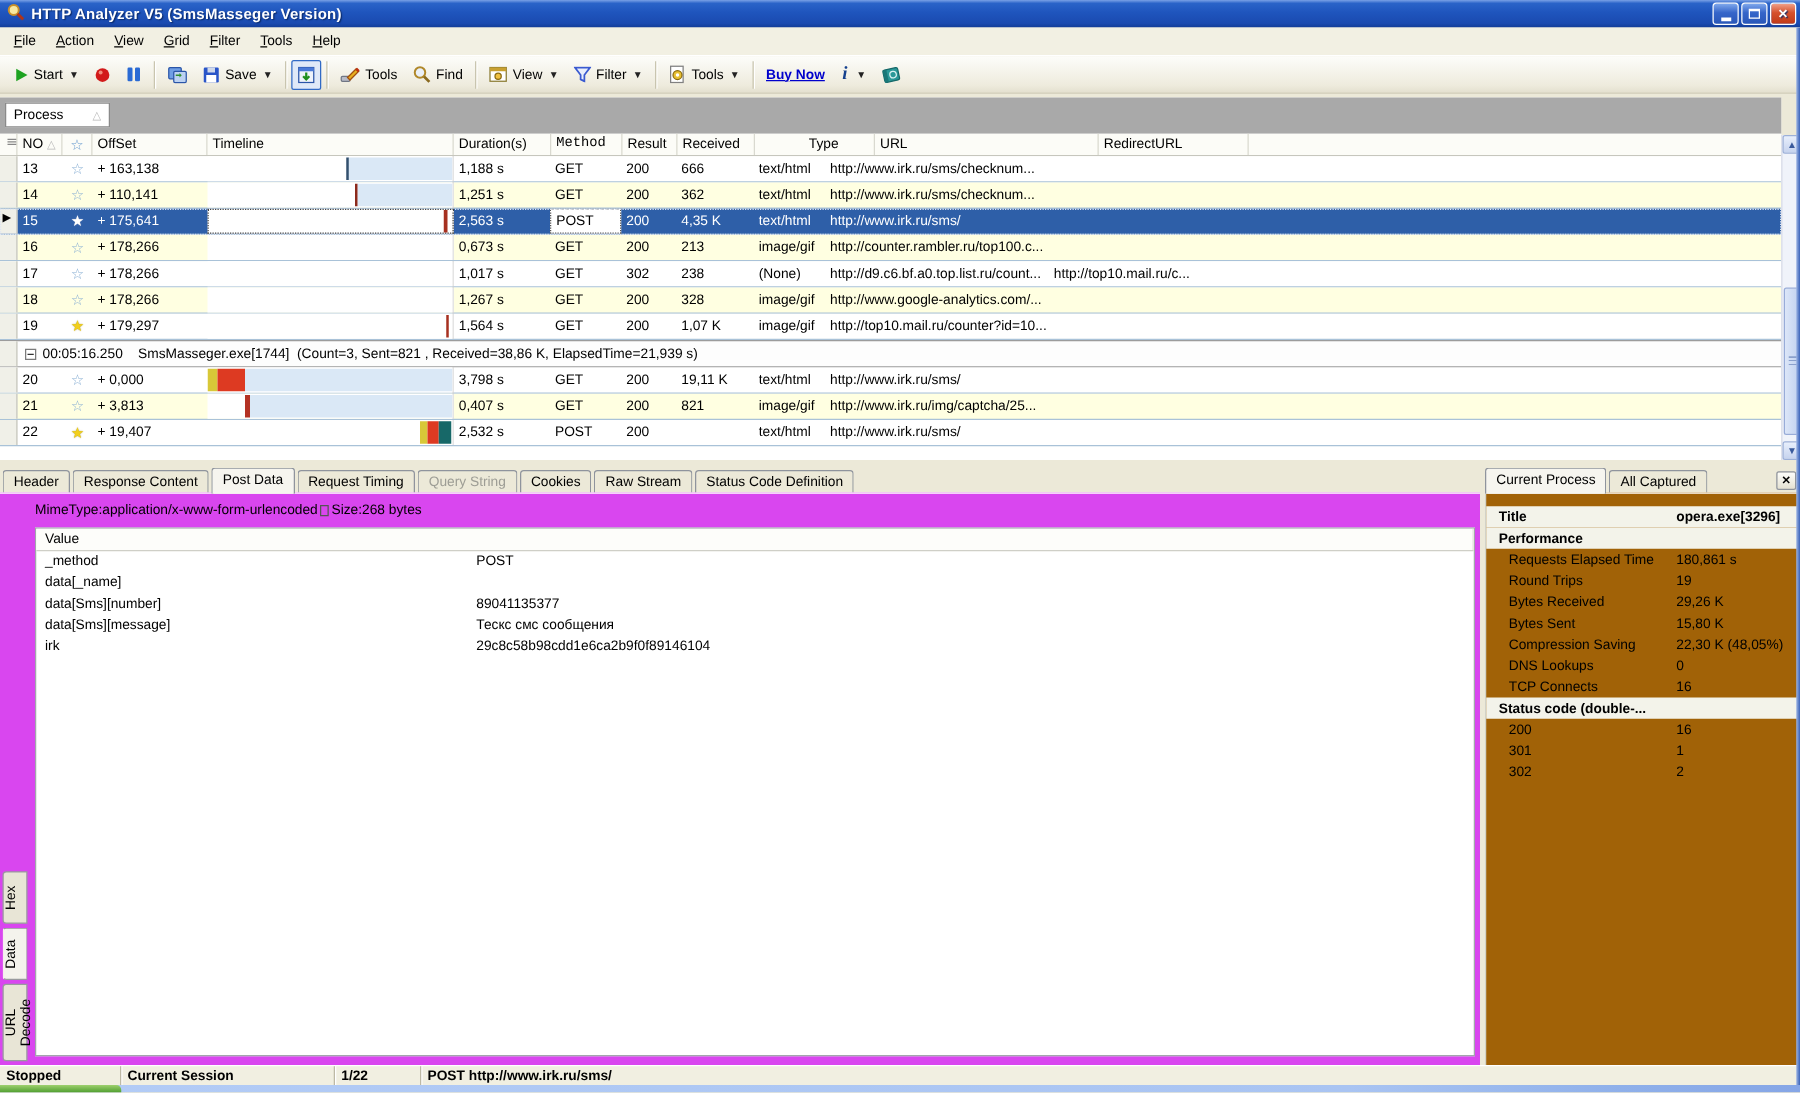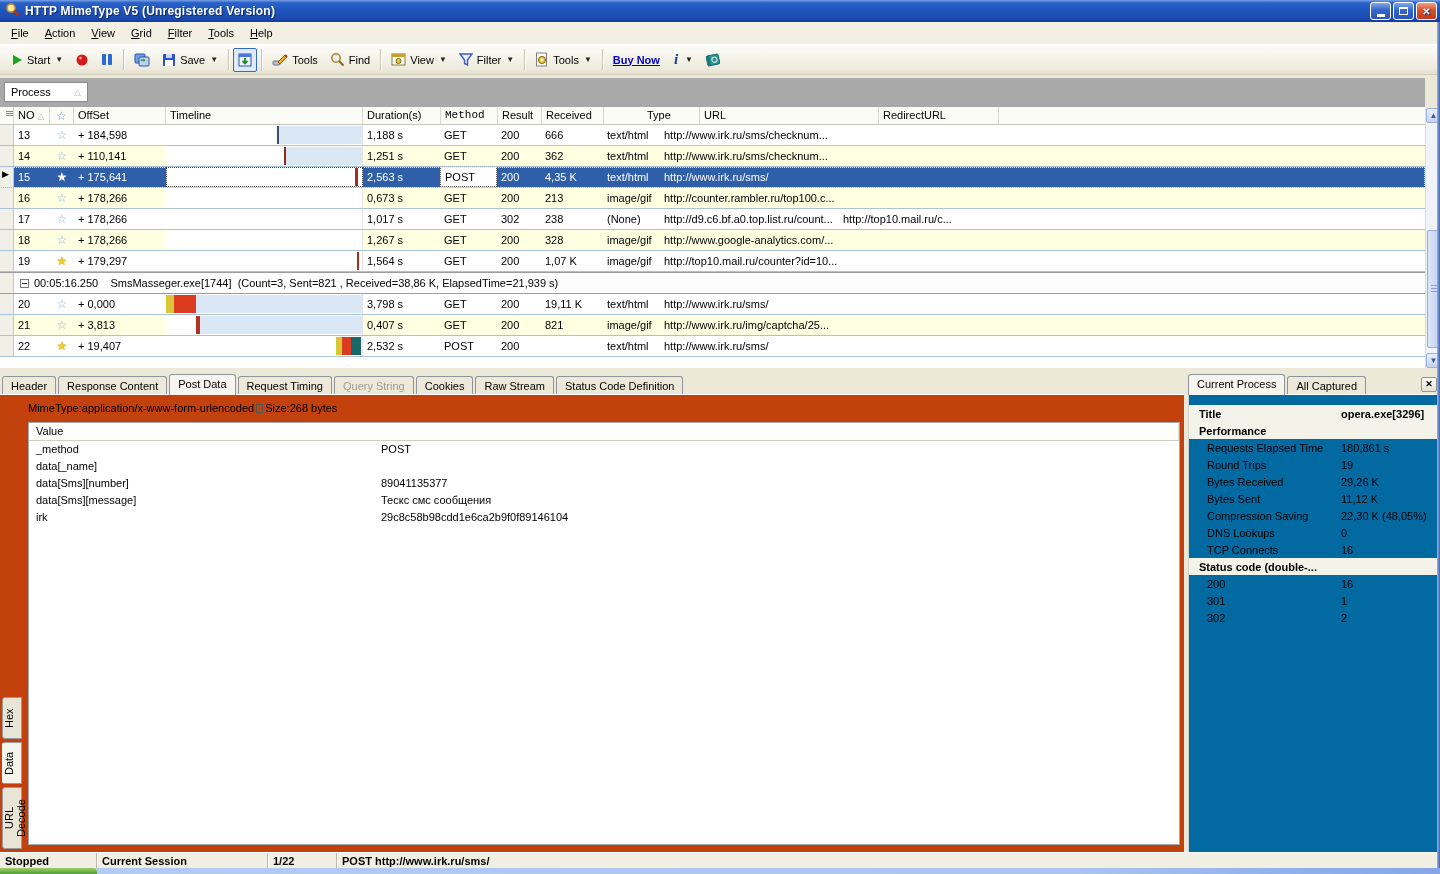--- a/index.html
+++ b/index.html
@@ -70,42 +70,42 @@
   .vs-thumb { position:absolute; left:1px; width:13px; background:linear-gradient(90deg,#dce6f8,#c2d2f0); border:1px solid #98acd8; border-radius:2px; }
   .vs-grip { position:absolute; left:3px; top:50%; margin-top:-4px; width:7px; height:8px;
     background:repeating-linear-gradient(180deg,#8aa0cc 0 1px,transparent 1px 3px); }
 
   
   .detail-tabs { position:absolute; top:374px; left:2px; height:21px; display:flex; align-items:flex-end; }
   .dtab { border:1px solid #8f949d; border-bottom:none; border-radius:3px 3px 0 0; background:#ece9d8;
     padding:3px 8px 2px; margin-right:2px; height:19px; white-space:nowrap; }
   .dtab.active { background:#f6f5ef; height:21px; position:relative; z-index:2; font-weight:normal; }
   .dtab.disabled { color:#9d9d95; }
-  .detail-content { position:absolute; top:394px; left:0; width:1184px; height:459px; background:#c2410c; border-top:1px solid #fff; }
+  .detail-content { position:absolute; top:394px; left:0; width:1184px; height:459px; background:#d946ef; border-top:1px solid #fff; }
   .mime-line { position:absolute; top:7px; left:28px; display:flex; align-items:center; }
   .mime-box { display:inline-block; width:7px; height:9px; border:1px solid #555; margin:0 2px; }
   .param-table { position:absolute; top:27px; left:28px; width:1152px; bottom:8px; background:#fff; border:1px solid #a2a6ad; }
   .pt-header { display:flex; height:18px; border-bottom:1px solid #cfcfc7; background:#fdfdfa; }
   .pt-hcell { padding:2px 0 0 7px; border-right:1px solid #e2e2da; }
   .pt-row { display:flex; height:17px; }
   .pt-cell { padding:2px 0 0 7px; overflow:hidden; white-space:nowrap; }
   .pt-c1 { width:345px; }
   .pt-c2 { flex:1; }
 
   
   .side-tabs { position:absolute; left:2px; top:697px; width:20px; }
   .stab { writing-mode:vertical-rl; transform:rotate(180deg); text-align:center;
     border:1px solid #999b9e; border-radius:0 3px 3px 0; background:#e8e5d6; width:20px; margin-bottom:3px; padding:4px 0; }
   .stab.active { background:#f4f3ec; border-right-color:#f4f3ec; }
 
   
   .right-tabs { position:absolute; top:374px; left:1188px; width:252px; height:21px; display:flex; align-items:flex-end;text-align:center; }
   .rp-close { position:absolute; right:2px; top:2px; width:16px; height:15px; border:1px solid #8f949d; border-radius:2px;
     background:linear-gradient(180deg,#fdfdfa,#e4e1d2); font-size:9px; font-weight:bold; text-align:center; line-height:13px; }
-  .right-content { position:absolute; top:394px; left:1188px; width:252px; height:459px; background:#0369a1;
+  .right-content { position:absolute; top:394px; left:1188px; width:252px; height:459px; background:#a16207;
     border:1px solid #d2d2c8; border-top:1px solid #fff; padding-top:10px; }
   .rp-row { display:flex; height:17px; align-items:center; }
   .rp-row.section { font-weight:bold; background:#f3f3ea; }
   .rp-label { padding-left:18px; width:152px; overflow:hidden; white-space:nowrap; }
   .rp-row.section .rp-label { padding-left:10px; }
   .rp-val { flex:1; overflow:hidden; white-space:nowrap; }
 
   
   .statusbar { position:absolute; left:0; right:0; top:852px; height:16px; background:#f1efe1; border-top:1px solid #fff; display:flex; font-weight:bold; }
   .sb-pane { padding:2px 0 0 5px; border-right:1px solid #bdb9a5; box-shadow:1px 0 0 #fff; overflow:hidden; white-space:nowrap; }
@@ -119,21 +119,21 @@
 </head>
 <body>
 
 <div class="titlebar">
   <span>
     <svg width="15" height="15" viewBox="0 0 15 15">
         <circle cx="6" cy="6" r="4" fill="#f8e8a0" stroke="#c8902a" stroke-width="1.6"></circle>
         <line x1="9" y1="9" x2="13.5" y2="13.5" stroke="#b03418" stroke-width="2.4"></line>
       </svg>
   </span>
-  <span class="title-text">HTTP MimeType V5  (Unregistered Version)</span>
+  <span class="title-text">HTTP Analyzer V5  (SmsMasseger Version)</span>
   <span class="win-btns">
     <span class="win-btn">
         <span class="glyph-min"></span>
       </span>
     <span class="win-btn">
         <span class="glyph-restore"></span>
       </span>
     <span class="win-btn close">✕</span>
   </span>
 </div>
@@ -274,21 +274,21 @@
       <span class="gh-cell" style="width: 62px;">Received</span>
       <span class="gh-cell" style="width: 57px; margin-left: 39px;">Type</span>
       <span class="gh-cell" style="width: 179px;">URL</span>
       <span class="gh-cell" style="width: 120px;">RedirectURL</span>
     </div>
   <div class="grid-rows" id="grid-rows">
       <div class="grow">
         <span class="gcell ind" style="width: 14px;"></span>
         <span class="gcell " style="width: 36px;">13</span>
         <span class="gcell star" style="width: 24px; color: rgb(138, 176, 212);">☆</span>
-        <span class="gcell " style="width: 92px;">+ 184,598</span>
+        <span class="gcell " style="width: 92px;">+ 163,138</span>
         <span class="gcell timeline" style="width: 197px;">
           <span class="tl-fill" style="left: 57.3%;"></span>
           <span class="tl-seg" style="left: 56.5%; width: max(2px, 0.8%); background: rgb(51, 80, 110);"></span>
         </span>
         <span class="gcell duration" style="width: 78px;">1,188 s</span>
         <span class="gcell method" style="width: 57px;">GET</span>
         <span class="gcell " style="width: 44px;">200</span>
         <span class="gcell " style="width: 62px;">666</span>
         <span class="gcell " style="width: 57px;">text/html</span>
         <span class="gcell " style="width: 179px;">http://www.irk.ru/sms/checknum...</span>
@@ -526,21 +526,21 @@
     <div class="rp-row">
       <span class="rp-label">Round Trips</span>
       <span class="rp-val">19</span>
     </div>
     <div class="rp-row">
       <span class="rp-label">Bytes Received</span>
       <span class="rp-val">29,26 K</span>
     </div>
     <div class="rp-row">
       <span class="rp-label">Bytes Sent</span>
-      <span class="rp-val">11,12 K</span>
+      <span class="rp-val">15,80 K</span>
     </div>
     <div class="rp-row">
       <span class="rp-label">Compression Saving</span>
       <span class="rp-val">22,30 K (48,05%)</span>
     </div>
     <div class="rp-row">
       <span class="rp-label">DNS Lookups</span>
       <span class="rp-val">0</span>
     </div>
     <div class="rp-row">

